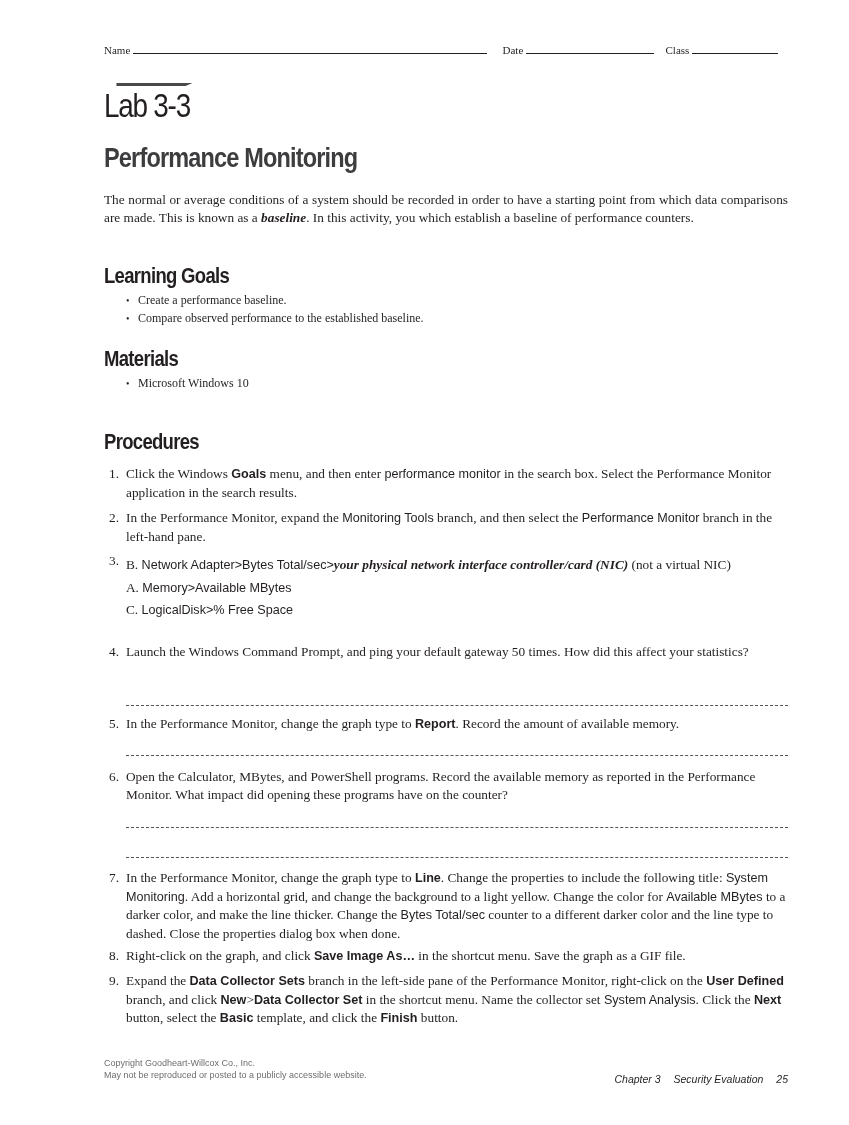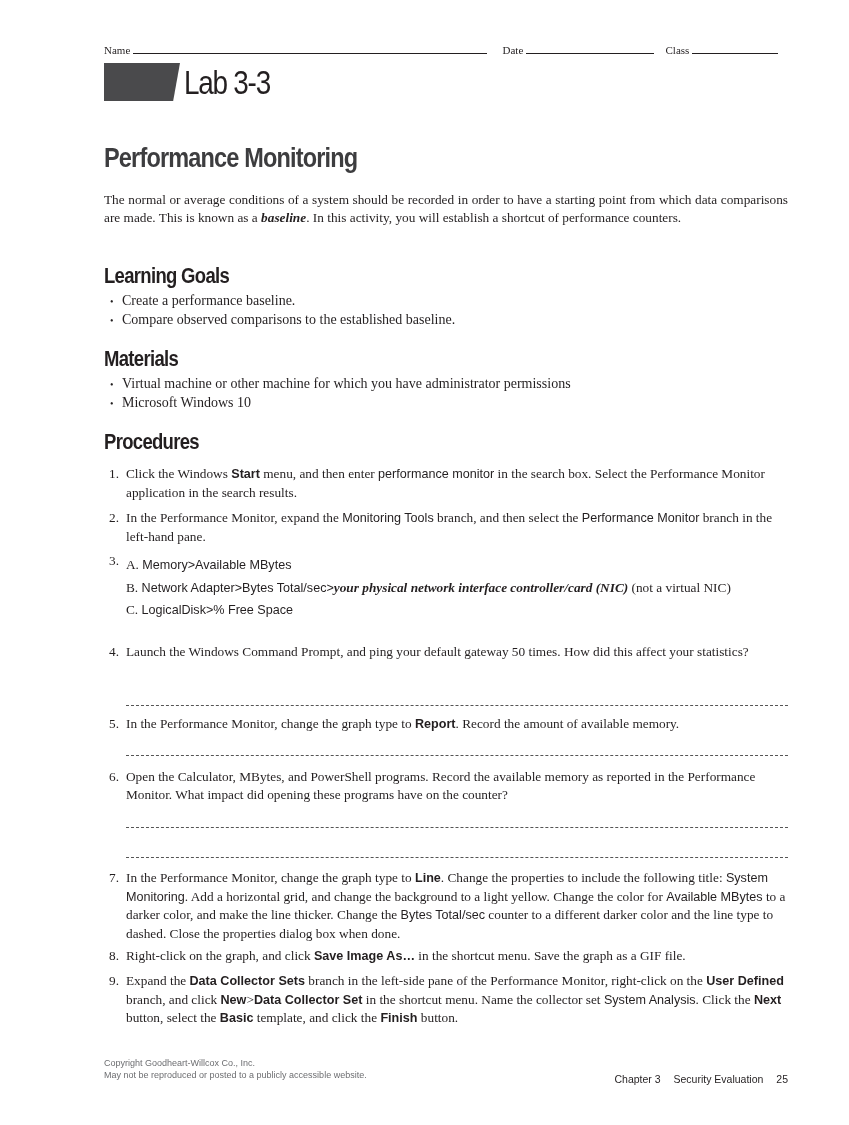--- a/index.html
+++ b/index.html
@@ -1,40 +1,40 @@
 <!DOCTYPE html>
 <html><head>
 <meta charset="utf-8">
 <style>
   html, body { margin:0; padding:0; background:#ffffff; }
   body { width:849px; height:1125px; position:relative; overflow:hidden; color:#231f20;
          font-family:"Liberation Serif", serif; }
   .page { position:absolute; left:104px; top:0; width:684px; }
   .header-row { position:absolute; top:43px; left:0; width:684px; font-size:11px; white-space:nowrap; }
   .blank { display:inline-block; border-bottom:1px solid #231f20; height:10px; vertical-align:baseline; }
-  .lab-title { position:absolute; top:61px; left:0; height:42px; display:flex; align-items:center; }
+  .lab-title { position:absolute; top:83px; left:0; height:42px; display:flex; align-items:center;flex-direction:column; }
   .lab-bar { width:76px; height:38px; background:#4a4a4c; clip-path:polygon(0 0,100% 0,91% 100%,0 100%); margin-right:4px; }
   .lab-text { font-family:"Liberation Sans", sans-serif; font-size:34px; color:#231f20; letter-spacing:-1.5px; transform:scaleX(0.82); transform-origin:left center; }
   h1 { position:absolute; top:142px; left:0; margin:0; font-family:"Liberation Sans", sans-serif; font-weight:bold; font-size:28px; color:#3d3d3f; letter-spacing:-1px; transform:scaleX(0.84); transform-origin:left; white-space:nowrap; }
   .intro { position:absolute; top:191px; left:0; width:684px; font-size:13.3px; line-height:17.5px; text-align:justify; }
   h2 { position:absolute; left:0; margin:0; font-family:"Liberation Sans", sans-serif; font-weight:bold; font-size:22px; color:#231f20; letter-spacing:-0.8px; transform:scaleX(0.84); transform-origin:left; white-space:nowrap; }
-  .bullets { position:absolute; left:6px; margin:0; padding:0; list-style:none; font-size:14px; line-height:17.5px; }
+  .bullets { position:absolute; left:22px; margin:0; padding:0; list-style:none; font-size:12px; line-height:17.5px; }
   .bullets li::before { content:"•"; display:inline-block; width:12px; font-size:10px; }
   .steps { position:absolute; left:0; top:465px; width:684px; font-size:13.3px; line-height:17.5px; }
   .step { position:absolute; left:0; width:684px; }
   .num { position:absolute; left:5px; }
   .stext { margin-left:22px; }
   .sans { font-family:"Liberation Sans", sans-serif; font-size:12.6px; }
   .bold { font-weight:bold; }
   .ital { font-style:italic;font-weight:bold; }
   .sub { margin-left:22px; margin-top:4px; }
   .answer-line { position:absolute; left:22px; width:662px; border-bottom:1px dashed #555; height:0; }
   .footer-left { position:absolute; top:1057px; left:0; font-family:"Liberation Sans", sans-serif; font-size:9px; color:#6d6e71; line-height:12px; }
   .footer-right { position:absolute; top:1073px; right:0; font-family:"Liberation Sans", sans-serif; font-size:10.5px; color:#231f20; white-space:nowrap; }
-  .footer-right span { margin-left:10px; }
+  .footer-right span { margin-left:10px;font-style:italic; }
 </style>
 </head>
 <body>
 
 <div class="page">
 
   <div class="header-row">
     <span>Name</span>
     <span class="blank" style="width:354px;"></span>
     <span style="display:inline-block;width:10px;"></span>
@@ -46,53 +46,52 @@
   </div>
 
   <div class="lab-title">
     <div class="lab-bar"></div>
     <div class="lab-text">Lab 3-3</div>
   </div>
 
   <h1>Performance Monitoring</h1>
 
   <div class="intro">
-    <span>The normal or average conditions of a system should be recorded in order to have a starting point from which data comparisons are made. This is known as a </span><span class="ital">baseline</span><span>. In this activity, you will establish a shortcut of performance counters.</span>
+    <span>The normal or average conditions of a system should be recorded in order to have a starting point from which data comparisons are made. This is known as a </span><span class="ital">baseline</span><span>. In this activity, you which establish a baseline of performance counters.</span>
   </div>
 
   <h2 style="top:263px;">Learning Goals</h2>
   <ul class="bullets" style="top:292px;">
     <li>Create a performance baseline.</li>
-    <li>Compare observed comparisons to the established baseline.</li>
+    <li>Compare observed performance to the established baseline.</li>
   </ul>
 
   <h2 style="top:346px;">Materials</h2>
   <ul class="bullets" style="top:375px;">
-    <li>Virtual machine or other machine for which you have administrator permissions</li>
     <li>Microsoft Windows 10</li>
   </ul>
 
   <h2 style="top:429px;">Procedures</h2>
 
   <div class="steps">
 
     <div class="step" style="top:0px;">
       <span class="num">1.</span>
-      <div class="stext"><span>Click the Windows </span><span class="sans bold">Start</span><span> menu, and then enter </span><span class="sans">performance monitor</span><span> in the search box. Select the Performance Monitor application in the search results.</span></div>
+      <div class="stext"><span>Click the Windows </span><span class="sans bold">Goals</span><span> menu, and then enter </span><span class="sans">performance monitor</span><span> in the search box. Select the Performance Monitor application in the search results.</span></div>
     </div>
 
     <div class="step" style="top:44px;">
       <span class="num">2.</span>
       <div class="stext"><span>In the Performance Monitor, expand the </span><span class="sans">Monitoring Tools</span><span> branch, and then select the </span><span class="sans">Performance Monitor</span><span> branch in the left-hand pane.</span></div>
     </div>
 
     <div class="step" style="top:87px;">
       <span class="num">3.</span>
+      <div class="sub"><span>B.</span> <span class="sans">Network Adapter&gt;Bytes Total/sec&gt;</span><span class="ital">your physical network interface controller/card (NIC)</span><span> (not a virtual NIC)</span></div>
       <div class="sub"><span>A.</span> <span class="sans">Memory&gt;Available MBytes</span></div>
-      <div class="sub"><span>B.</span> <span class="sans">Network Adapter&gt;Bytes Total/sec&gt;</span><span class="ital">your physical network interface controller/card (NIC)</span><span> (not a virtual NIC)</span></div>
       <div class="sub"><span>C.</span> <span class="sans">LogicalDisk&gt;% Free Space</span></div>
     </div>
 
     <div class="step" style="top:178px;">
       <span class="num">4.</span>
       <div class="stext">Launch the Windows Command Prompt, and ping your default gateway 50 times. How did this affect your statistics?</div>
     </div>
     <div class="answer-line" style="top:240px;"></div>
 
     <div class="step" style="top:250px;">

